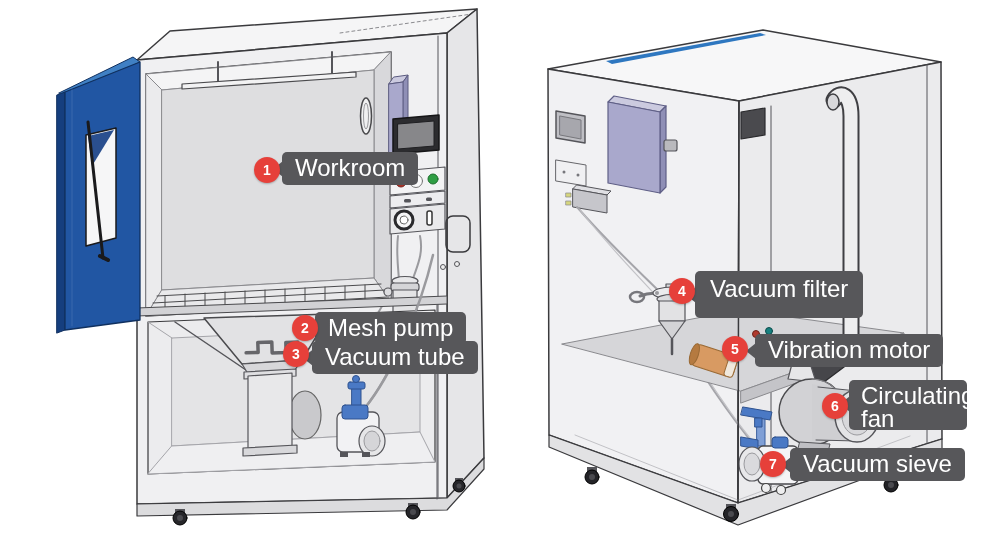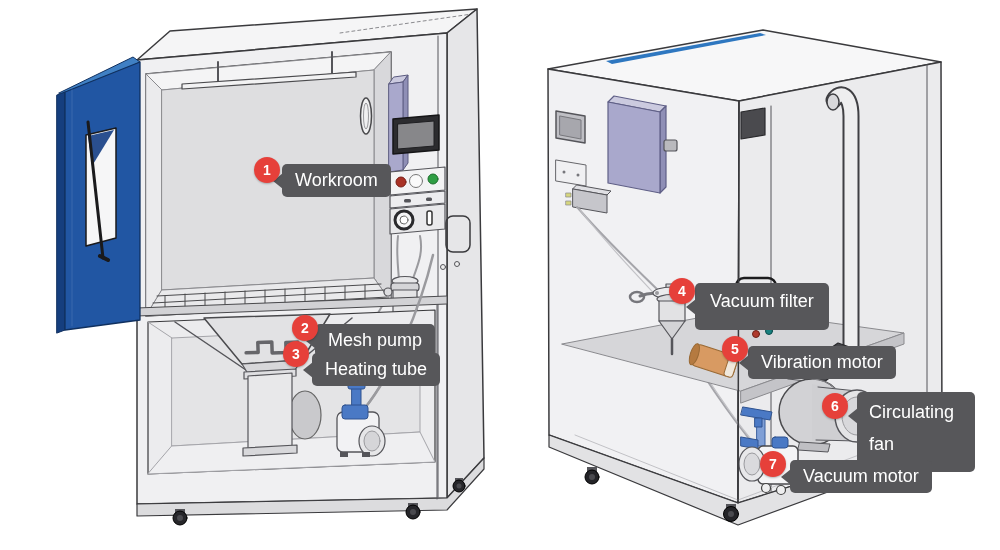--- a/index.html
+++ b/index.html
@@ -12,34 +12,34 @@
   
   .callout{position:absolute;z-index:5;}
   .badge{
     position:absolute;left:0;top:0;width:26px;height:26px;border-radius:50%;
     background:var(--badge_red,#e6403a);color:#fff;font-size:14px;font-weight:bold;
     display:flex;align-items:center;justify-content:center;z-index:2;
     box-shadow:0 1px 2px rgba(0,0,0,.25);
   }
   .tag{
     position:absolute;background:var(--label_bg,#57575a);color:var(--label_text,#fff);
-    font-size:18px;line-height:26px;padding:3px 13px 4px;border-radius:5px;
-    white-space:nowrap;z-index:1;margin-top:12px;
+    font-size:24px;line-height:26px;padding:3px 13px 4px;border-radius:5px;
+    white-space:nowrap;z-index:1;
   }
   .tag::before{
     content:"";position:absolute;left:-9px;top:50%;margin-top:-8px;width:0;height:0;
     border:8px solid transparent;border-left:none;
     border-right:10px solid var(--label_bg,#57575a);
   }
   .c1{left:254px;top:157px}.c1 .tag{left:28px;top:-5px}
   .c2{left:292px;top:315px}.c2 .tag{left:23px;top:-3px}
   .c3{left:283px;top:341px}.c3 .tag{left:29px;top:0}
   .c4{left:669px;top:278px}.c4 .tag{left:26px;top:-7px;padding:5px 15px 16px}
-  .c5{left:722px;top:336px}.c5 .tag{left:26px;top:-2px}
-  .c6{left:822px;top:393px}.c6 .tag{left:35px;top:-13px;padding:4px 12px 12px;white-space:normal;width:94px;line-height:32px}
+  .c5{left:722px;top:336px}.c5 .tag{left:33px;top:-2px}
+  .c6{left:822px;top:393px}.c6 .tag{left:27px;top:-13px;padding:4px 12px 0;white-space:normal;width:94px;line-height:23px}
   .c6 .tag::before{top:24px}
   .c7{left:760px;top:451px}.c7 .tag{left:30px;top:-3px}
   
   .door-face{fill:var(--door_blue,#2156a3);}
   .door-edge-top{fill:var(--door_blue_light,#4080c4);}
   .door-edge-left{fill:var(--door_blue_dark,#153e7e);}
   .top-strip{fill:var(--top_strip_blue,#2e77c0);}
   .lavender{fill:var(--panel_lavender,#a9a8cc);}
   .lavender-top{fill:#cbcadf;} .lavender-side{fill:#8f8fb6;}
   .motor{fill:var(--motor_orange,#d89a62);}
@@ -339,32 +339,32 @@
   <div class="callout c1">
     <div class="badge">1</div>
     <div class="tag">Workroom</div>
   </div>
   <div class="callout c2">
     <div class="badge">2</div>
     <div class="tag">Mesh pump</div>
   </div>
   <div class="callout c3">
     <div class="badge">3</div>
-    <div class="tag">Heating tube</div>
+    <div class="tag">Vacuum tube</div>
   </div>
   <div class="callout c4">
     <div class="badge">4</div>
     <div class="tag">Vacuum filter</div>
   </div>
   <div class="callout c5">
     <div class="badge">5</div>
     <div class="tag">Vibration motor</div>
   </div>
   <div class="callout c6">
     <div class="badge">6</div>
     <div class="tag">Circulating fan</div>
   </div>
   <div class="callout c7">
     <div class="badge">7</div>
-    <div class="tag">Vacuum motor</div>
+    <div class="tag">Vacuum sieve</div>
   </div>
 
 </div>
 
 </body></html>

